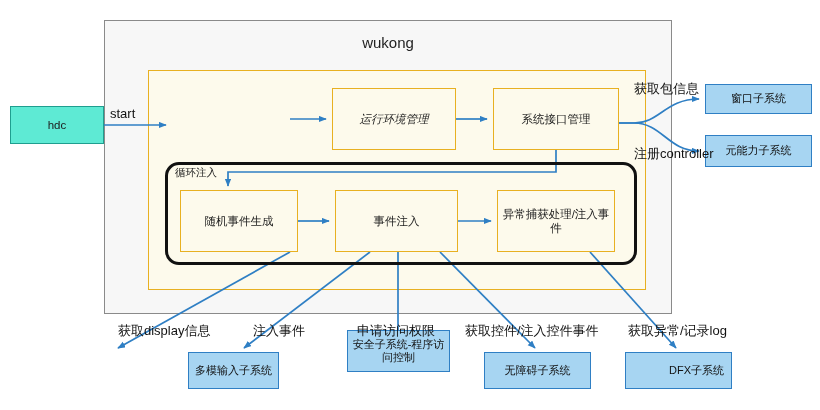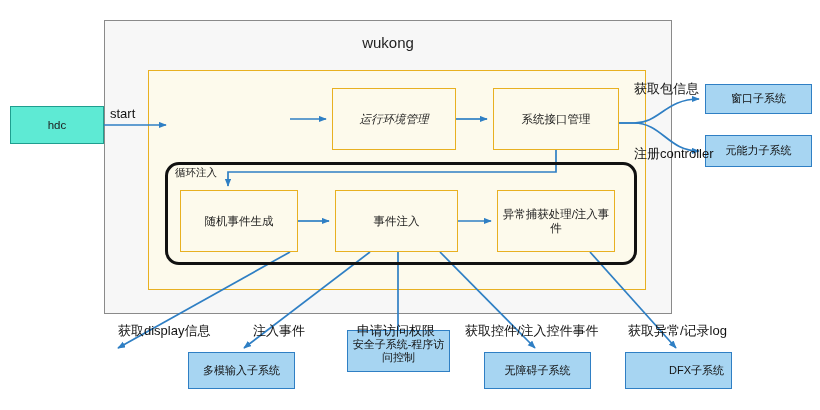--- a/index.html
+++ b/index.html
@@ -38,21 +38,21 @@
 
   
   .hdc{left:10px;top:106px;width:94px;height:38px;background:#5eead4;
        border:1.5px solid #1f9e8f;font-size:11.5px;color:#1c1c1c;}
 
   
   .bbox{background:#a7d5f2;border:1.4px solid #2f7fc4;font-size:11px;color:#111;}
   .s-pkg{left:705px;top:84px;width:107px;height:30px;}
   .s-meta{left:705px;top:135px;width:107px;height:32px;}
   .s-win{left:58px;top:352px;width:107px;height:37px;}
-  .s-multi{left:188px;top:352px;width:107px;height:37px;}
+  .s-multi{left:188px;top:352px;width:91px;height:37px;}
   .s-sec{left:347px;top:330px;width:103px;height:42px;}
   .s-acc{left:484px;top:352px;width:107px;height:37px;}
   .s-dfx{left:625px;top:352px;width:107px;height:37px;padding-left:36px;}
 
   
   .lab{position:absolute;font-size:13px;color:#121212;white-space:nowrap;}
   .l-start{left:110px;top:106px;}
   .l-pkginfo{left:634px;top:80px;}
   .l-ctrl{left:634px;top:145px;}
   .l-display{left:118px;top:322px;}

